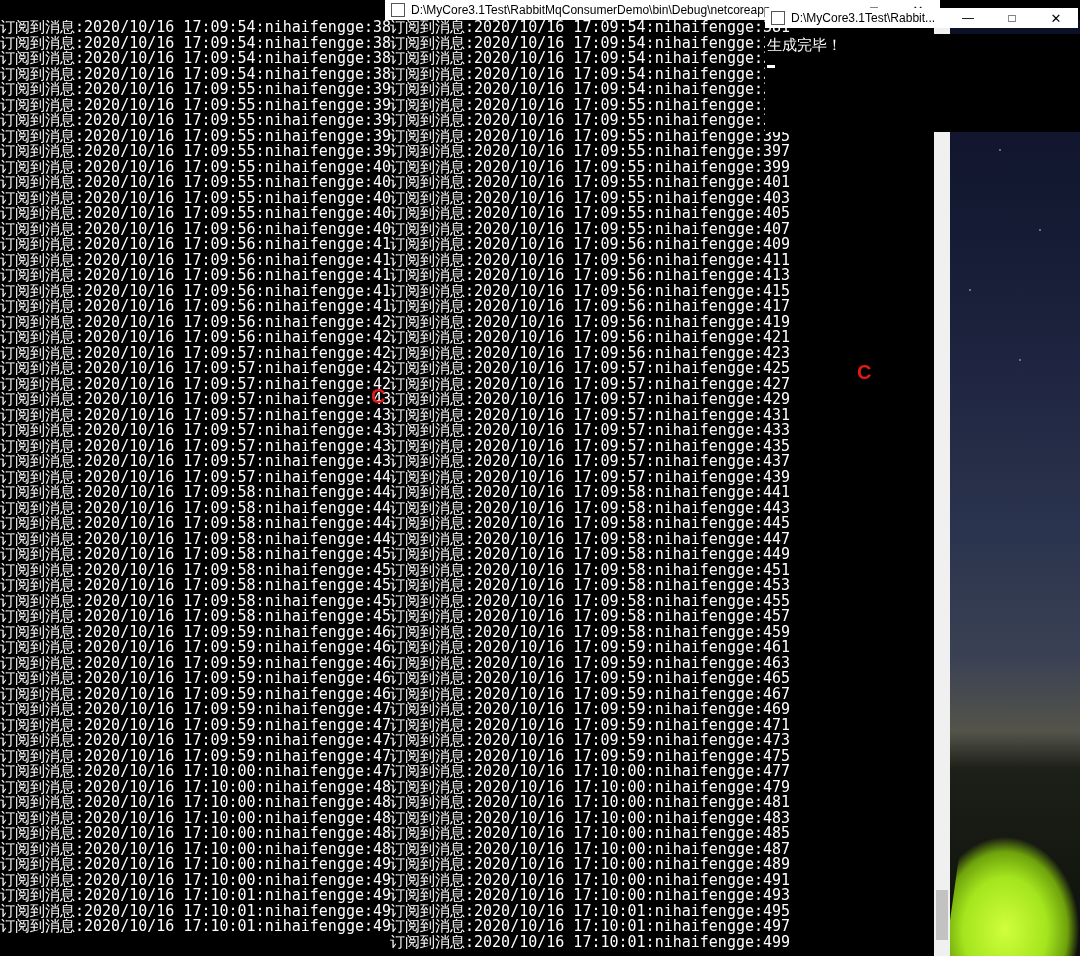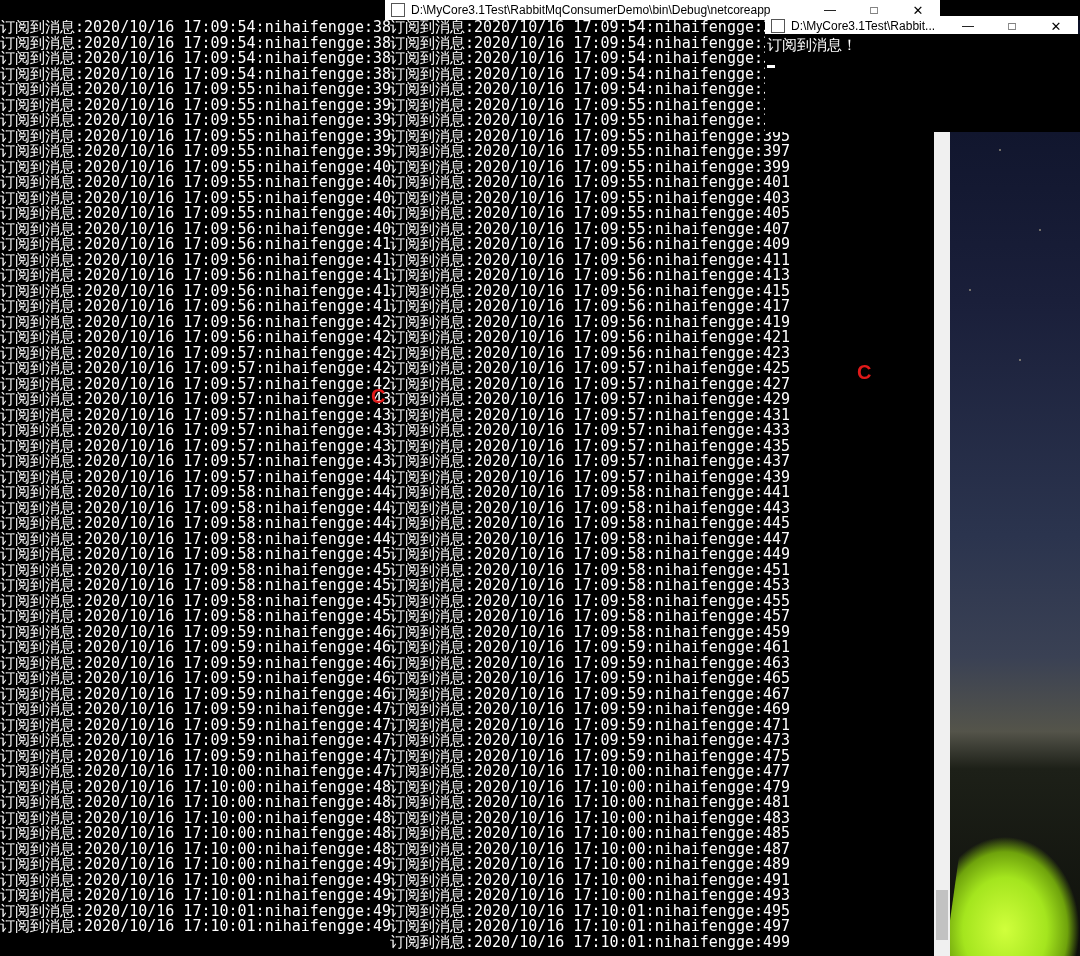--- a/index.html
+++ b/index.html
@@ -59,24 +59,24 @@
   <div id="console-right" class="console" style="left:390px;top:20px;width:544px;height:936px;"><div class="line">订阅到消息:2020/10/16 17:09:54:nihaifengge:381</div><div class="line">订阅到消息:2020/10/16 17:09:54:nihaifengge:383</div><div class="line">订阅到消息:2020/10/16 17:09:54:nihaifengge:385</div><div class="line">订阅到消息:2020/10/16 17:09:54:nihaifengge:387</div><div class="line">订阅到消息:2020/10/16 17:09:54:nihaifengge:389</div><div class="line">订阅到消息:2020/10/16 17:09:55:nihaifengge:391</div><div class="line">订阅到消息:2020/10/16 17:09:55:nihaifengge:393</div><div class="line">订阅到消息:2020/10/16 17:09:55:nihaifengge:395</div><div class="line">订阅到消息:2020/10/16 17:09:55:nihaifengge:397</div><div class="line">订阅到消息:2020/10/16 17:09:55:nihaifengge:399</div><div class="line">订阅到消息:2020/10/16 17:09:55:nihaifengge:401</div><div class="line">订阅到消息:2020/10/16 17:09:55:nihaifengge:403</div><div class="line">订阅到消息:2020/10/16 17:09:55:nihaifengge:405</div><div class="line">订阅到消息:2020/10/16 17:09:55:nihaifengge:407</div><div class="line">订阅到消息:2020/10/16 17:09:56:nihaifengge:409</div><div class="line">订阅到消息:2020/10/16 17:09:56:nihaifengge:411</div><div class="line">订阅到消息:2020/10/16 17:09:56:nihaifengge:413</div><div class="line">订阅到消息:2020/10/16 17:09:56:nihaifengge:415</div><div class="line">订阅到消息:2020/10/16 17:09:56:nihaifengge:417</div><div class="line">订阅到消息:2020/10/16 17:09:56:nihaifengge:419</div><div class="line">订阅到消息:2020/10/16 17:09:56:nihaifengge:421</div><div class="line">订阅到消息:2020/10/16 17:09:56:nihaifengge:423</div><div class="line">订阅到消息:2020/10/16 17:09:57:nihaifengge:425</div><div class="line">订阅到消息:2020/10/16 17:09:57:nihaifengge:427</div><div class="line">订阅到消息:2020/10/16 17:09:57:nihaifengge:429</div><div class="line">订阅到消息:2020/10/16 17:09:57:nihaifengge:431</div><div class="line">订阅到消息:2020/10/16 17:09:57:nihaifengge:433</div><div class="line">订阅到消息:2020/10/16 17:09:57:nihaifengge:435</div><div class="line">订阅到消息:2020/10/16 17:09:57:nihaifengge:437</div><div class="line">订阅到消息:2020/10/16 17:09:57:nihaifengge:439</div><div class="line">订阅到消息:2020/10/16 17:09:58:nihaifengge:441</div><div class="line">订阅到消息:2020/10/16 17:09:58:nihaifengge:443</div><div class="line">订阅到消息:2020/10/16 17:09:58:nihaifengge:445</div><div class="line">订阅到消息:2020/10/16 17:09:58:nihaifengge:447</div><div class="line">订阅到消息:2020/10/16 17:09:58:nihaifengge:449</div><div class="line">订阅到消息:2020/10/16 17:09:58:nihaifengge:451</div><div class="line">订阅到消息:2020/10/16 17:09:58:nihaifengge:453</div><div class="line">订阅到消息:2020/10/16 17:09:58:nihaifengge:455</div><div class="line">订阅到消息:2020/10/16 17:09:58:nihaifengge:457</div><div class="line">订阅到消息:2020/10/16 17:09:58:nihaifengge:459</div><div class="line">订阅到消息:2020/10/16 17:09:59:nihaifengge:461</div><div class="line">订阅到消息:2020/10/16 17:09:59:nihaifengge:463</div><div class="line">订阅到消息:2020/10/16 17:09:59:nihaifengge:465</div><div class="line">订阅到消息:2020/10/16 17:09:59:nihaifengge:467</div><div class="line">订阅到消息:2020/10/16 17:09:59:nihaifengge:469</div><div class="line">订阅到消息:2020/10/16 17:09:59:nihaifengge:471</div><div class="line">订阅到消息:2020/10/16 17:09:59:nihaifengge:473</div><div class="line">订阅到消息:2020/10/16 17:09:59:nihaifengge:475</div><div class="line">订阅到消息:2020/10/16 17:10:00:nihaifengge:477</div><div class="line">订阅到消息:2020/10/16 17:10:00:nihaifengge:479</div><div class="line">订阅到消息:2020/10/16 17:10:00:nihaifengge:481</div><div class="line">订阅到消息:2020/10/16 17:10:00:nihaifengge:483</div><div class="line">订阅到消息:2020/10/16 17:10:00:nihaifengge:485</div><div class="line">订阅到消息:2020/10/16 17:10:00:nihaifengge:487</div><div class="line">订阅到消息:2020/10/16 17:10:00:nihaifengge:489</div><div class="line">订阅到消息:2020/10/16 17:10:00:nihaifengge:491</div><div class="line">订阅到消息:2020/10/16 17:10:00:nihaifengge:493</div><div class="line">订阅到消息:2020/10/16 17:10:01:nihaifengge:495</div><div class="line">订阅到消息:2020/10/16 17:10:01:nihaifengge:497</div><div class="line">订阅到消息:2020/10/16 17:10:01:nihaifengge:499</div></div>
 
   <div class="vscroll" style="left:934px;top:20px;height:936px;">
     <div class="thumb" style="top:870px;height:50px;"></div>
   </div>
 
   <div class="anno" style="left:371px;top:385px;">C</div>
   <div class="anno" style="left:857px;top:361px;">C</div>
   <div class="anno" style="left:851px;top:88px;">P</div>
 
-  <div class="titlebar" style="left:765px;top:16px;width:313px;">
+  <div class="titlebar" style="left:765px;top:8px;width:313px;">
     <span class="appicon"></span>
     <span class="ttl">D:\MyCore3.1Test\Rabbit...</span>
     <div class="winbtns">
       <div class="winbtn">—</div>
       <div class="winbtn">□</div>
       <div class="winbtn x">✕</div>
     </div>
   </div>
-  <div id="console-pub" class="console" style="left:765px;top:34px;width:313px;height:90px;padding:4px 2px;"><div class="line">订阅到消息！</div><div class="line"><span class="cursor"></span></div></div>
+  <div id="console-pub" class="console" style="left:765px;top:34px;width:313px;height:90px;padding:4px 2px;"><div class="line">生成完毕！</div><div class="line"><span class="cursor"></span></div></div>
 
 </div>
 
 </body></html>

